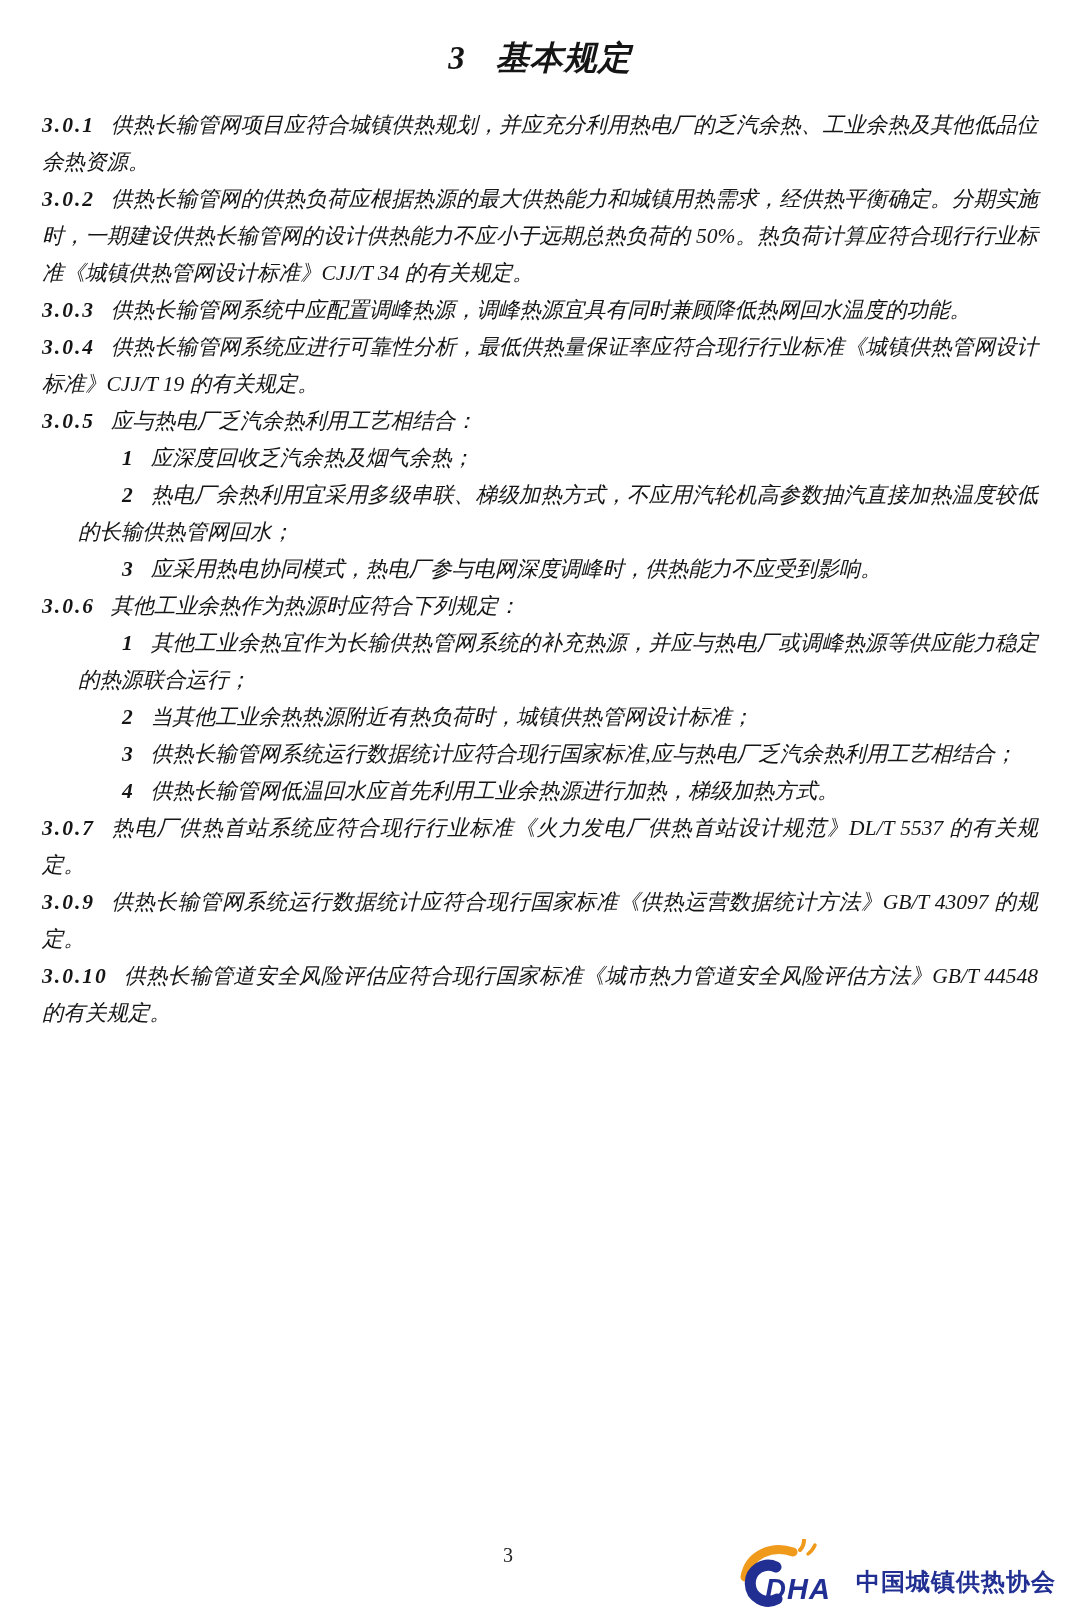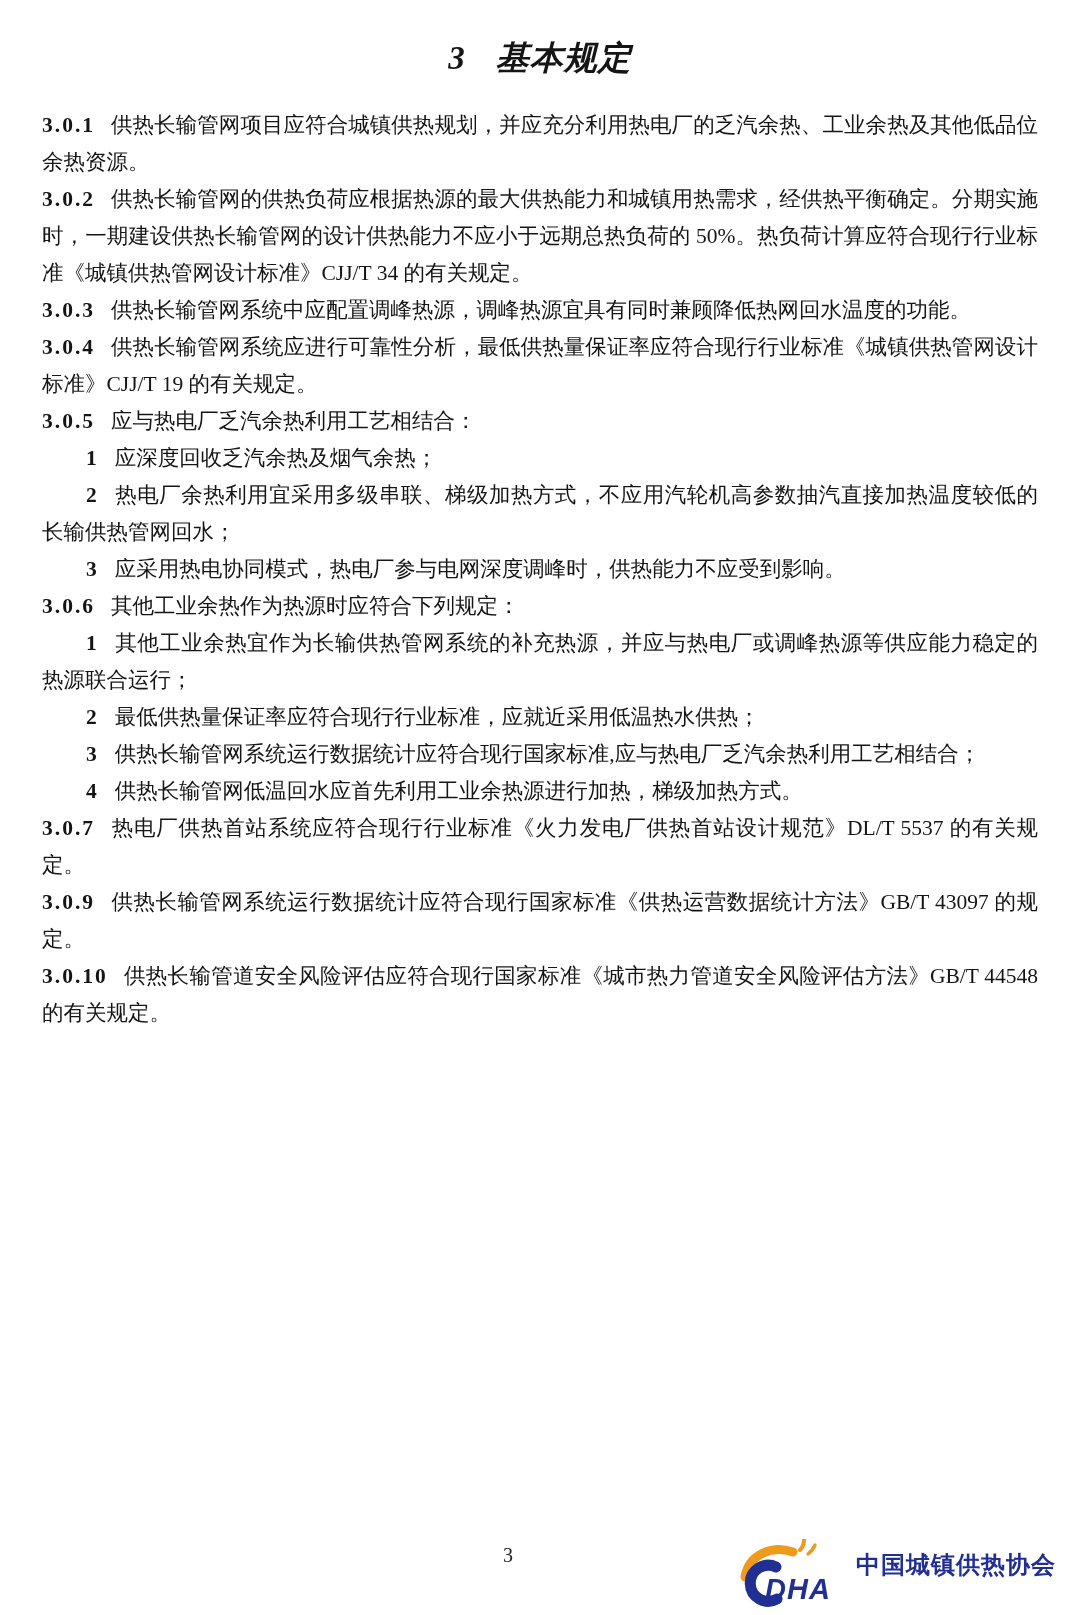--- a/index.html
+++ b/index.html
@@ -19,48 +19,49 @@
     font-weight: 700;
     letter-spacing: 1px;
     font-style: italic;
   }
   .doc-title .tnum { margin-right: 30px; }
   .content {
     margin: 26px 42px 0 42px;
     font-size: 21.5px;
     line-height: 37px;
     text-align: justify;
+    font-style: italic;
   }
   .content p { margin: 0; }
   p.clause .cnum {
     font-weight: 700;
     letter-spacing: 2px;
     margin-right: 16px;
     white-space: nowrap;
   }
-  p.sub { text-indent: 44px; }
+  p.sub { text-indent: 44px; margin-left: 36px; }
   p.sub .inum {
     font-weight: 700;
     margin-right: 18px;
   }
   .footer-pagenum {
     position: absolute;
     top: 1544px;
     left: 0;
     width: 1016px;
     text-align: center;
     font-size: 20px;
     color: #222;
   }
   .logo {
     position: absolute;
     top: 1539px;
     right: 24px;
     display: flex;
-    align-items: flex-start;
+    align-items: center;
     gap: 6px;
   }
   .logo-cn {
     font-family: Liberation Serif, serif;
     font-weight: 700;
     font-size: 24px;
     letter-spacing: 1px;
     color: #212f93;
     line-height: 1;
     padding-top: 14px;
@@ -82,21 +83,21 @@
 
   <p class="clause"><span class="cnum">3.0.4</span><span>供热长输管网系统应进行可靠性分析，最低供热量保证率应符合现行行业标准《城镇供热管网设计标准》CJJ/T 19 的有关规定。</span></p>
 
   <p class="clause"><span class="cnum">3.0.5</span><span>应与热电厂乏汽余热利用工艺相结合：</span></p>
   <p class="sub"><span class="inum">1</span><span>应深度回收乏汽余热及烟气余热；</span></p>
   <p class="sub"><span class="inum">2</span><span>热电厂余热利用宜采用多级串联、梯级加热方式，不应用汽轮机高参数抽汽直接加热温度较低的长输供热管网回水；</span></p>
   <p class="sub"><span class="inum">3</span><span>应采用热电协同模式，热电厂参与电网深度调峰时，供热能力不应受到影响。</span></p>
 
   <p class="clause"><span class="cnum">3.0.6</span><span>其他工业余热作为热源时应符合下列规定：</span></p>
   <p class="sub"><span class="inum">1</span><span>其他工业余热宜作为长输供热管网系统的补充热源，并应与热电厂或调峰热源等供应能力稳定的热源联合运行；</span></p>
-  <p class="sub"><span class="inum">2</span><span>最低供热量保证率应符合现行行业标准，应就近采用低温热水供热；</span></p>
+  <p class="sub"><span class="inum">2</span><span>当其他工业余热热源附近有热负荷时，城镇供热管网设计标准；</span></p>
   <p class="sub"><span class="inum">3</span><span>供热长输管网系统运行数据统计应符合现行国家标准,应与热电厂乏汽余热利用工艺相结合；</span></p>
   <p class="sub"><span class="inum">4</span><span>供热长输管网低温回水应首先利用工业余热源进行加热，梯级加热方式。</span></p>
 
   <p class="clause"><span class="cnum">3.0.7</span><span>热电厂供热首站系统应符合现行行业标准《火力发电厂供热首站设计规范》DL/T 5537 的有关规定。</span></p>
 
 
   <p class="clause"><span class="cnum">3.0.9</span><span>供热长输管网系统运行数据统计应符合现行国家标准《供热运营数据统计方法》GB/T 43097 的规定。</span></p>
 
   <p class="clause"><span class="cnum">3.0.10</span><span>供热长输管道安全风险评估应符合现行国家标准《城市热力管道安全风险评估方法》GB/T 44548 的有关规定。</span></p>
 </div>

